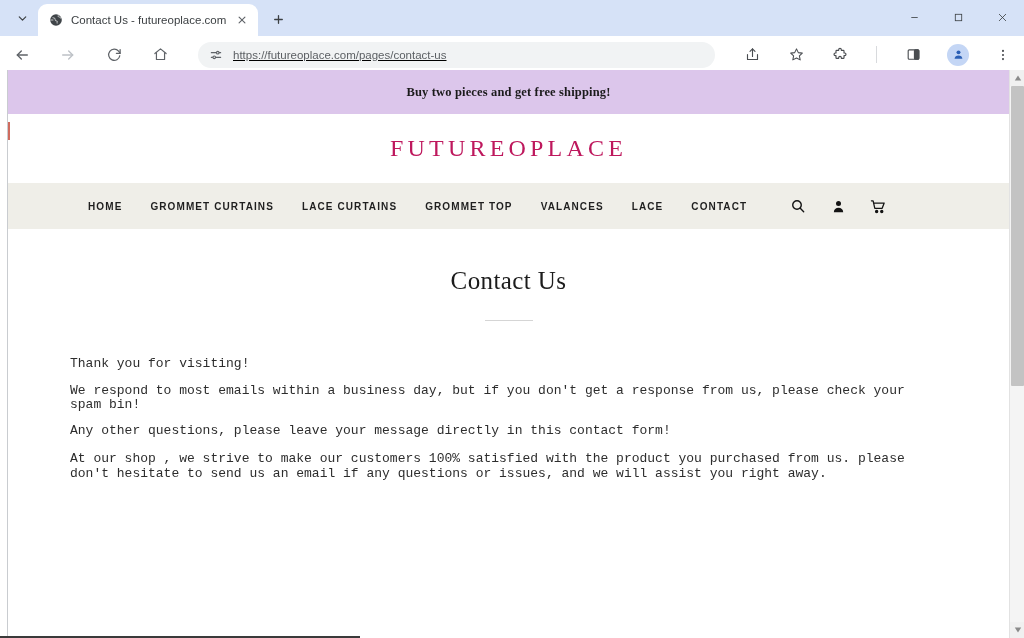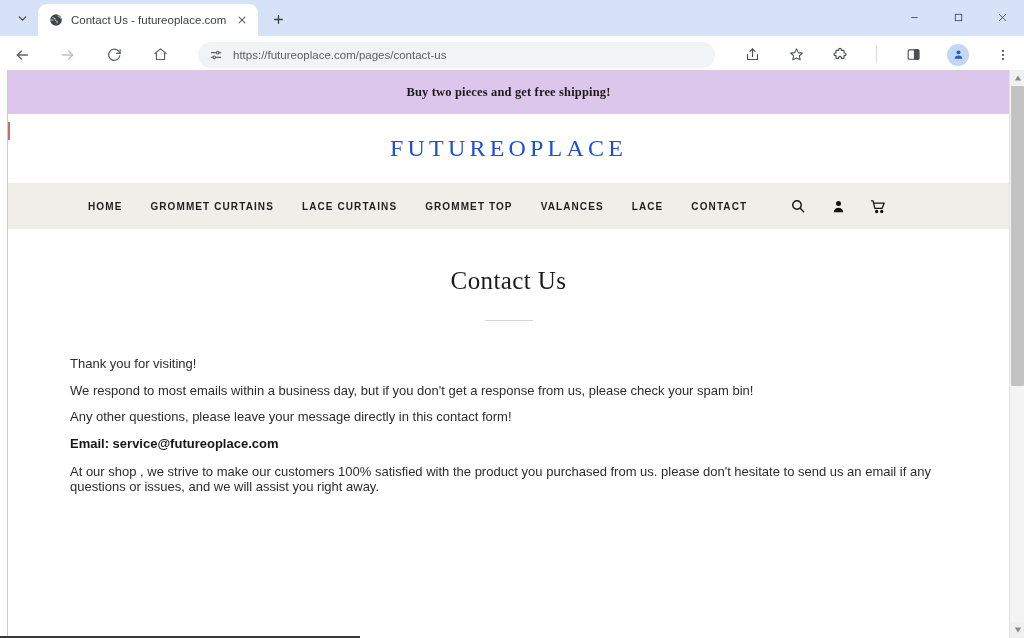--- a/index.html
+++ b/index.html
@@ -98,20 +98,21 @@
 
   
   .toolbar {
     height: 38px;
     background: #ffffff;
     display: flex;
     align-items: center;
     padding: 0 8px;
     gap: 18px;
     border-bottom: 1px solid #e4e6e9;
+    text-decoration: underline;
   }
 
   .nav-btn {
     width: 28px; height: 28px;
     display: flex; align-items: center; justify-content: center;
     color: #5f6368;
     border-radius: 50%;
     flex: 0 0 auto;
   }
   .nav-btn.disabled { color: #bdc1c6; }
@@ -207,21 +208,21 @@
     background: #ffffff;
     height: 69px;
     display: flex;
     align-items: center;
     justify-content: center;
   }
   .logo {
     font-family: "Liberation Serif", serif;
     font-size: 24px;
     letter-spacing: 4.2px;
-    color: #1d4ed8;
+    color: #be185d;
     font-weight: 400;
   }
 
   
   .navbar {
     background: #efeee8;
     height: 46px;
     display: flex;
     align-items: center;
     padding: 0 25px 0 80px;
@@ -271,21 +272,21 @@
     background: #d5d5d5;
     margin: 25px auto 0 auto;
     border: 0;
   }
 
   .body-copy {
     margin: 36px 0 0 62px;
     width: 872px;
   }
   .body-copy p {
-    font-family: Liberation Sans, sans-serif;
+    font-family: Liberation Mono, monospace;
     font-size: 13px;
     line-height: 14px;
     color: #2d2d2d;
     margin-bottom: 12.5px;
   }
   .body-copy p.bold { font-weight: bold; color:#161616; }
   .body-copy p.last { line-height: 15px; margin-top: 13px; }
 
   
   .scrollbar {
@@ -508,21 +509,20 @@
       </div>
 
       <div class="content">
         <h1 class="page-title">Contact Us</h1>
         <hr class="title-rule">
 
         <div class="body-copy">
           <p>Thank you for visiting!</p>
           <p>We respond to most emails within a business day, but if you don't get a response from us, please check your spam bin!</p>
           <p>Any other questions, please leave your message directly in this contact form!</p>
-          <p class="bold">Email: service@futureoplace.com</p>
           <p class="last">At our shop , we strive to make our customers 100% satisfied with the product you purchased from us. please don't hesitate to send us an email if any questions or issues, and we will assist you right away.</p>
         </div>
       </div>
     </div>
 
     <div class="scrollbar">
       <div class="sb-arrow">
         <svg width="8" height="8" viewBox="0 0 10 10" fill="currentColor">
             <polygon points="5,2 9,8 1,8"></polygon>
           </svg>

